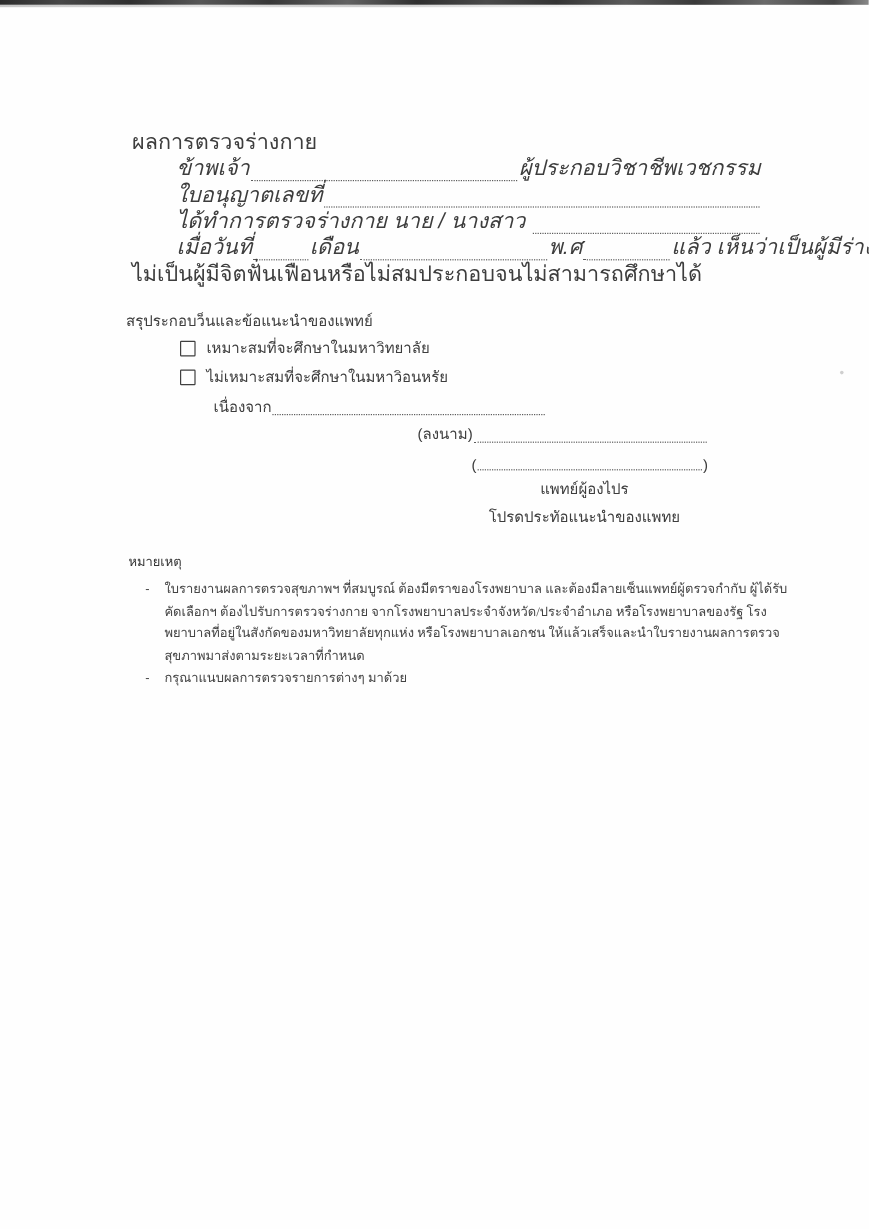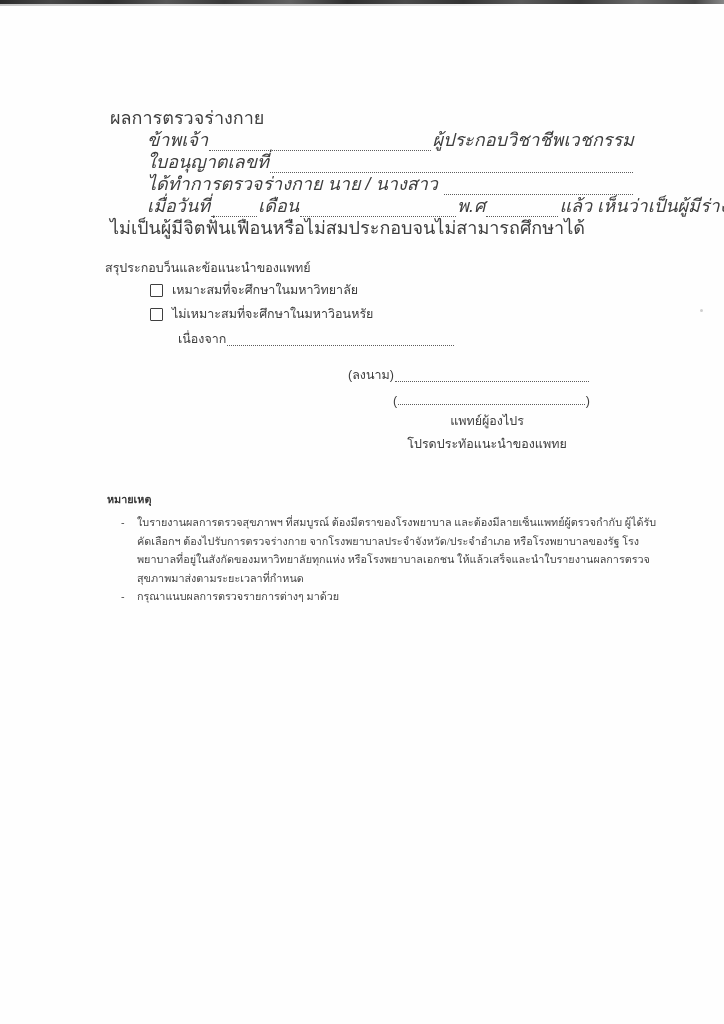--- a/index.html
+++ b/index.html
@@ -19,21 +19,21 @@
   .scan-edge::after{
     content:"";position:absolute;top:4px;left:0;width:540px;height:2px;
     background:linear-gradient(90deg,#9a9a9a 0%,#c9c9c9 30%,#a8a8a8 55%,#d8d8d8 80%,transparent 100%);
     opacity:.55;
   }
   .speck{position:absolute;left:700px;top:309px;width:3px;height:3px;border-radius:50%;background:#cfcfcf;}
 
   section{position:absolute;}
   #exam{top:110px;left:110px;width:524px;font-size:18px;}
   #opinion{top:256px;left:105px;width:524px;font-size:12.5px;}
-  #signature{top:362px;left:348px;width:242px;font-size:12.5px;}
+  #signature{top:349px;left:348px;width:242px;font-size:12.5px;}
   #notes{top:460px;left:107px;width:558px;font-size:10.8px;}
 
   .row{display:flex;align-items:flex-end;height:22px;}
   .indent{padding-left:37px;font-style:italic;}
   .lbl{white-space:pre;flex:0 0 auto;}
   .fill{flex:1 1 auto;border-bottom:1.5px dotted #5c5c5c;margin:0 1px 3px 1px;min-width:10px;}
   .fill.w46{flex:0 0 46px;}
   .fill.w156{flex:0 0 156px;}
   .fill.w72{flex:0 0 72px;}
   .plain{height:22px;display:flex;align-items:flex-end;}
@@ -43,21 +43,21 @@
     width:11px;height:11px;flex:0 0 11px;
     border:1.6px solid #3f3f3f;border-radius:1px;
     margin-right:9px;background:transparent;
   }
   #opinion .reason{display:flex;align-items:flex-end;height:23px;margin-left:73px;width:277px;}
 
   #signature .srow{display:flex;align-items:flex-end;height:23px;}
   #signature .srow2{margin-left:45px;}
   #signature .center{height:23px;display:flex;align-items:flex-end;justify-content:center;padding-left:36px;}
 
-  #notes .ntitle{font-weight:bold;color:#333;height:19px;margin-bottom:3px;margin-top:31px;}
+  #notes .ntitle{font-weight:normal;color:#333;height:19px;margin-bottom:3px;}
   #notes .item{display:flex;line-height:18.5px;margin-left:14px;}
   #notes .dash{flex:0 0 16px;color:#4a4a4a;}
   #notes .ntext{flex:1 1 auto;color:#434343;font-family:Liberation Serif, serif;}
 </style>
 </head>
 <body>
 
 <div class="scan-edge"></div>
 <div class="speck"></div>
 

